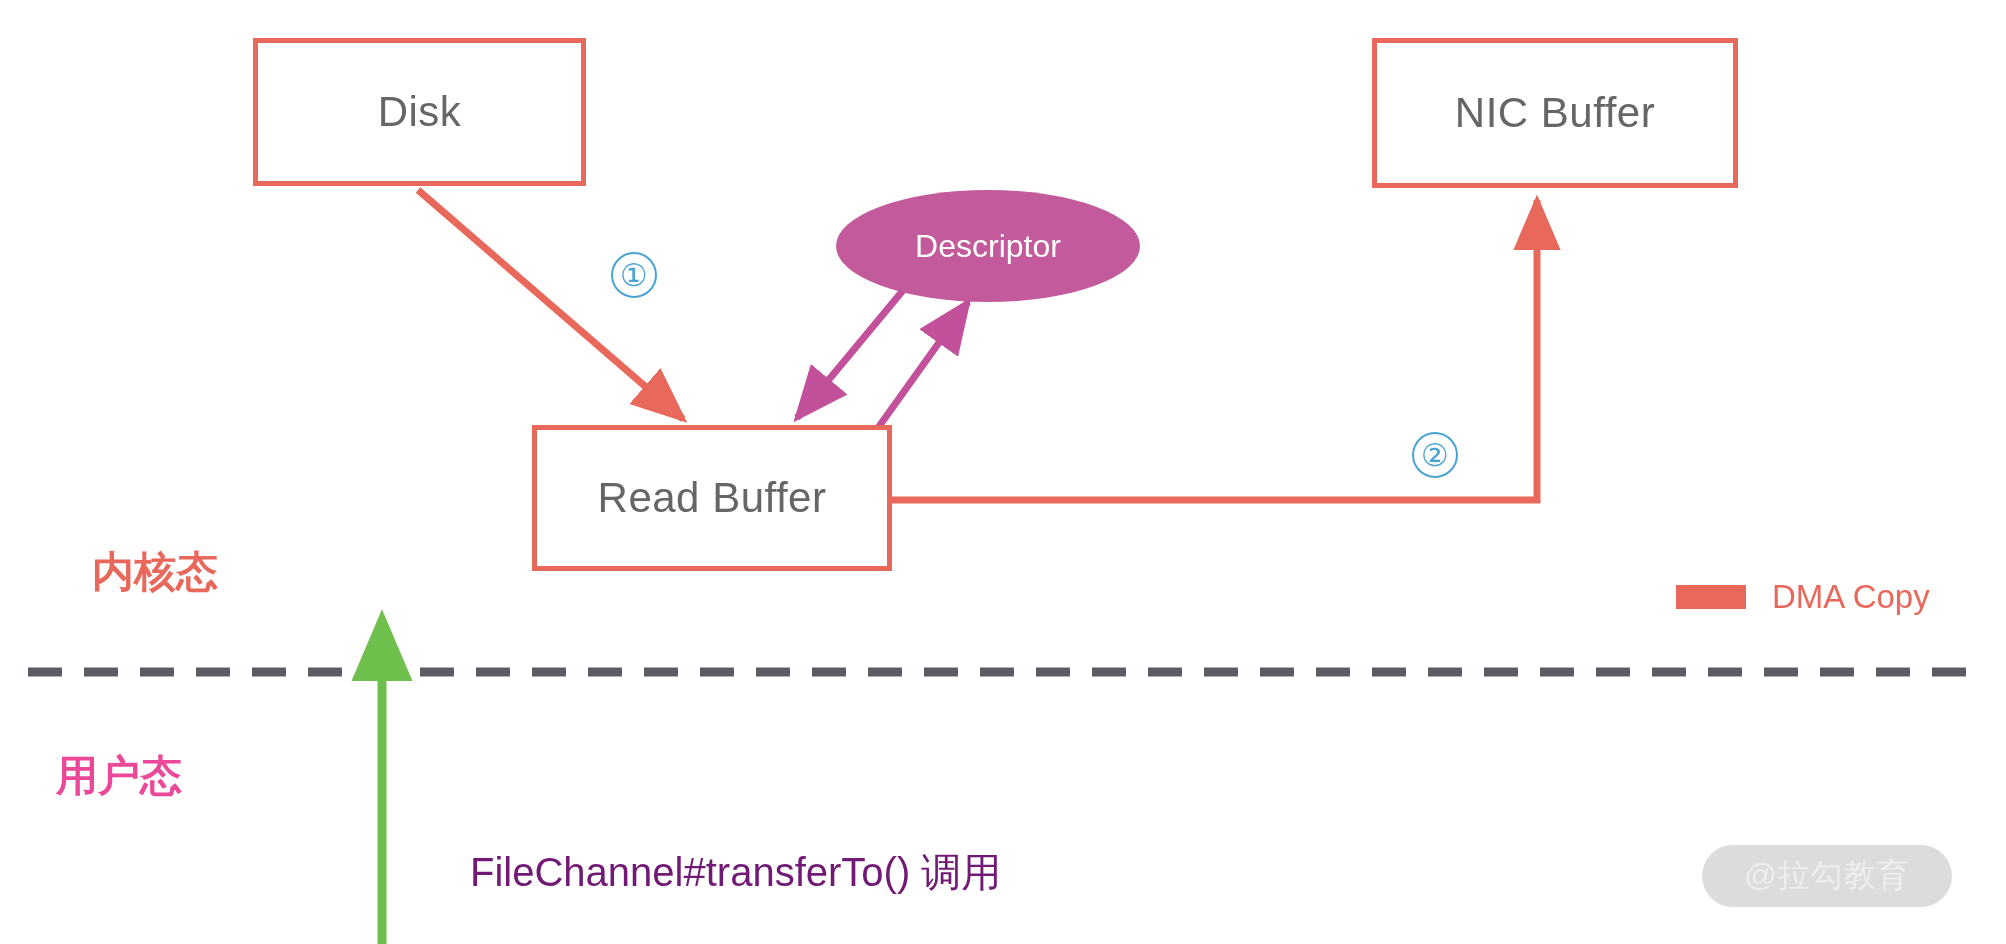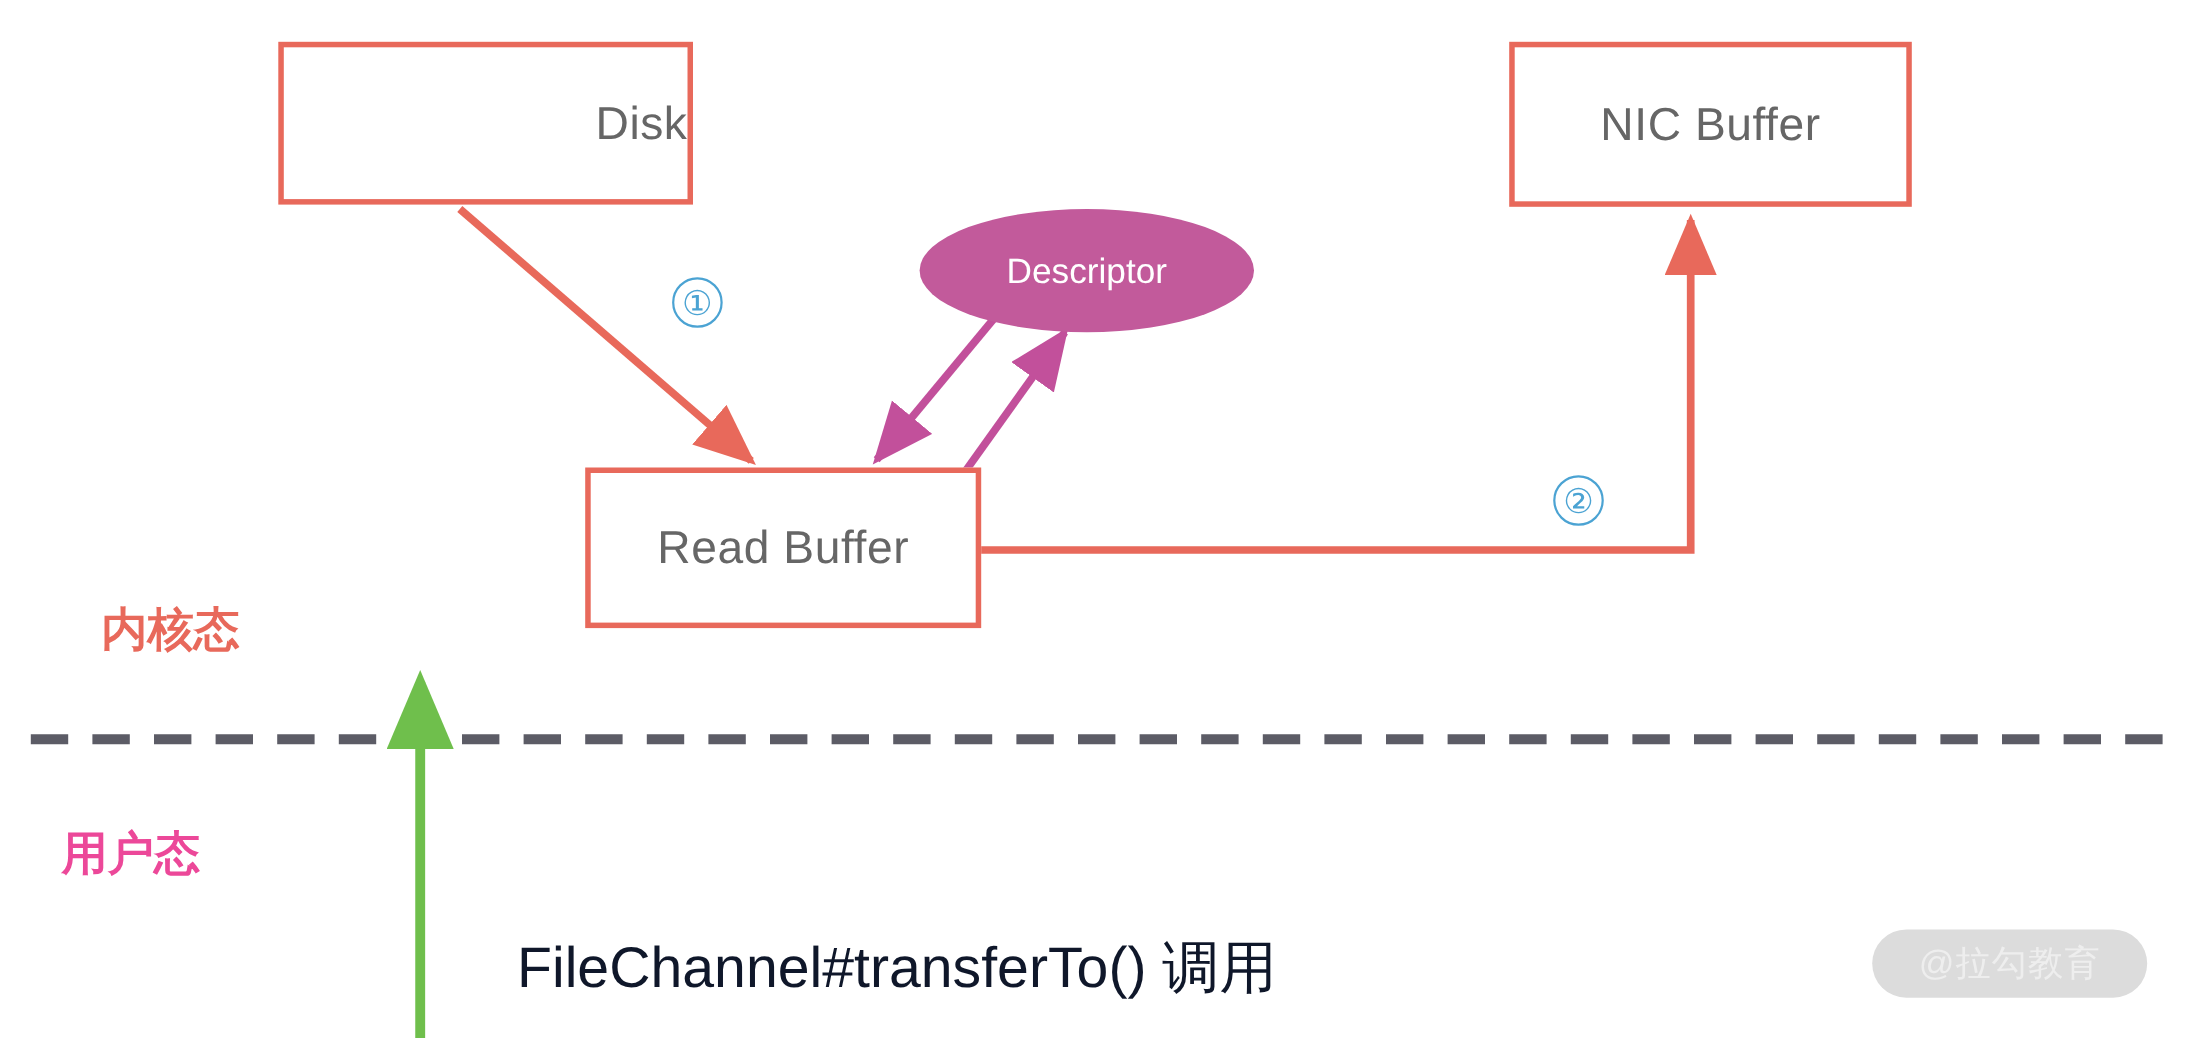--- a/index.html
+++ b/index.html
@@ -35,24 +35,23 @@
   .box-label {
     color: #666666;
     font-size: 42px;
     font-weight: 400;
     letter-spacing: 0.5px;
     white-space: nowrap;
   }
   #disk-box {
     left: 253px;
     top: 38px;
-    width: 377px;
+    width: 333px;
     height: 148px;
     border: 5px solid #E8695B;
-    justify-content: flex-end;
   }
   #nic-box {
     left: 1372px;
     top: 38px;
     width: 366px;
     height: 150px;
     border: 5px solid #E8695B;
   }
   #read-buffer-box {
     left: 532px;
@@ -109,22 +108,22 @@
   }
   #user-label {
     left: 56px;
     top: 748px;
     color: #ec4899;
   }
   #syscall-label {
     position: absolute;
     left: 470px;
     top: 845px;
-    font-size: 52px;
-    color: #0f172a;
+    font-size: 40px;
+    color: #701a75;
     white-space: nowrap;
   }
   #legend {
     position: absolute;
     left: 1676px;
     top: 578px;
     display: flex;
     align-items: center;
     gap: 26px;
   }
@@ -205,18 +204,22 @@
   </div>
 
   <div class="step-badge" id="step-1">①</div>
   <div class="step-badge" id="step-2">②</div>
 
   <div class="mode-label" id="kernel-label">内核态</div>
   <div class="mode-label" id="user-label">用户态</div>
 
   <div id="syscall-label">FileChannel#transferTo() 调用</div>
 
+  <div id="legend">
+    <div id="legend-swatch"></div>
+    <div id="legend-text">DMA Copy</div>
+  </div>
 
   <div id="watermark">
     <span id="watermark-text">@拉勾教育</span>
   </div>
 
 </div>
 
 </body></html>

